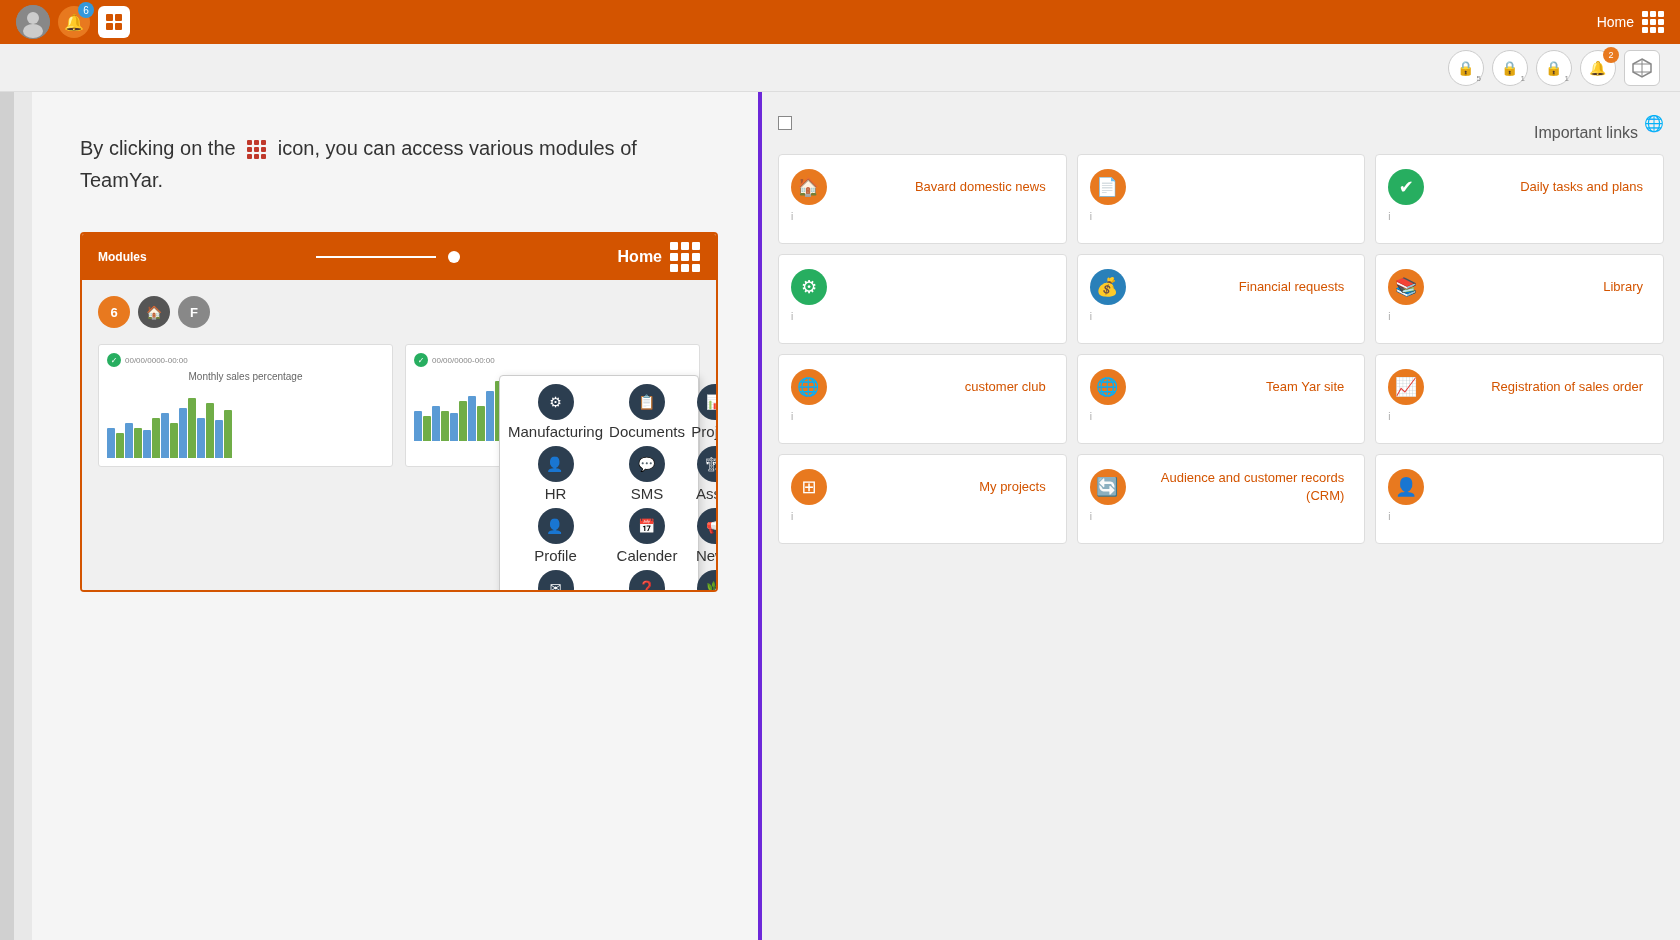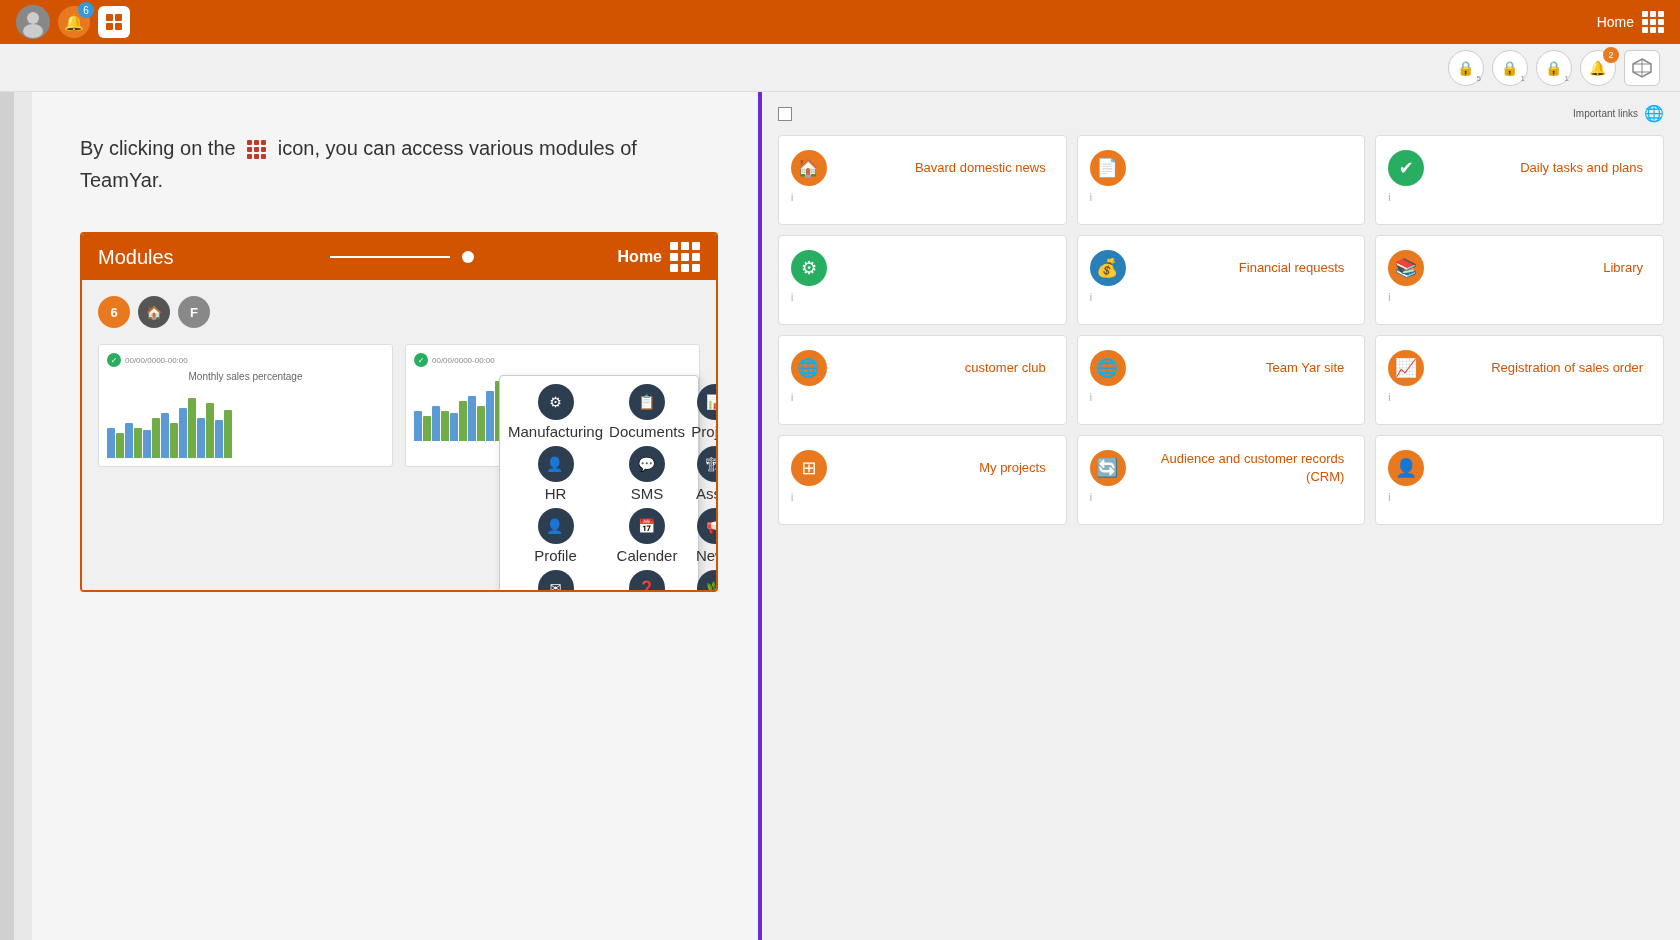--- a/index.html
+++ b/index.html
@@ -167,21 +167,21 @@
       display: flex; align-items: center; justify-content: space-between;
       margin-bottom: 12px;
     }
     .checkbox-area {
       display: flex; align-items: center; gap: 6px;
     }
     .mock-checkbox {
       width: 14px; height: 14px; border: 1px solid #888; background: #fff;
     }
     .important-links-label {
-      font-size: 10px; color: #555;
+      font-size: 16px; color: #555; margin-top: 20px;
     }
     .globe-icon { font-size: 16px; color: #555; cursor: pointer; margin-left: 6px; }
 
     
     .cards-grid {
       display: grid;
       grid-template-columns: repeat(3, 1fr);
       gap: 10px;
     }
     .link-card {
@@ -285,21 +285,21 @@
         <span style="width:5px;height:5px;background:#c0392b;border-radius:1px;display:block;"></span>
         <span style="width:5px;height:5px;background:#c0392b;border-radius:1px;display:block;"></span>
         <span style="width:5px;height:5px;background:#c0392b;border-radius:1px;display:block;"></span>
         <span style="width:5px;height:5px;background:#c0392b;border-radius:1px;display:block;"></span>
       </span>
       <span>icon, you can access various modules of TeamYar.</span>
     </p>
 
     <div class="mockup-container">
       <div class="mockup-header">
-        <span style="font-size:20px;font-weight:normal;">Modules</span>
+        <span style="font-size:12px;font-weight:bold;">Modules</span>
         <div style="display:flex;align-items:center;flex:1;justify-content:center;">
           <div style="height:2px;background:#fff;width:120px;margin:0 12px;"></div>
           <div style="width:12px;height:12px;border-radius:50%;background:#fff;"></div>
         </div>
         <span style="font-size:16px;font-weight:bold;margin-right:8px;">Home</span>
         <div class="mockup-nav-dots">
           <span></span>
             <span></span>
             <span></span>
           <span></span>

